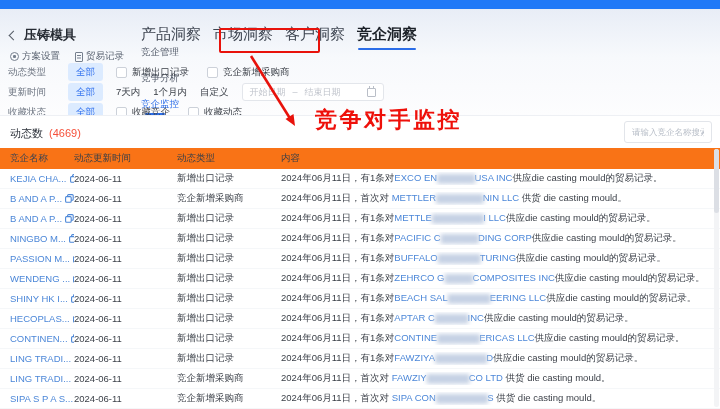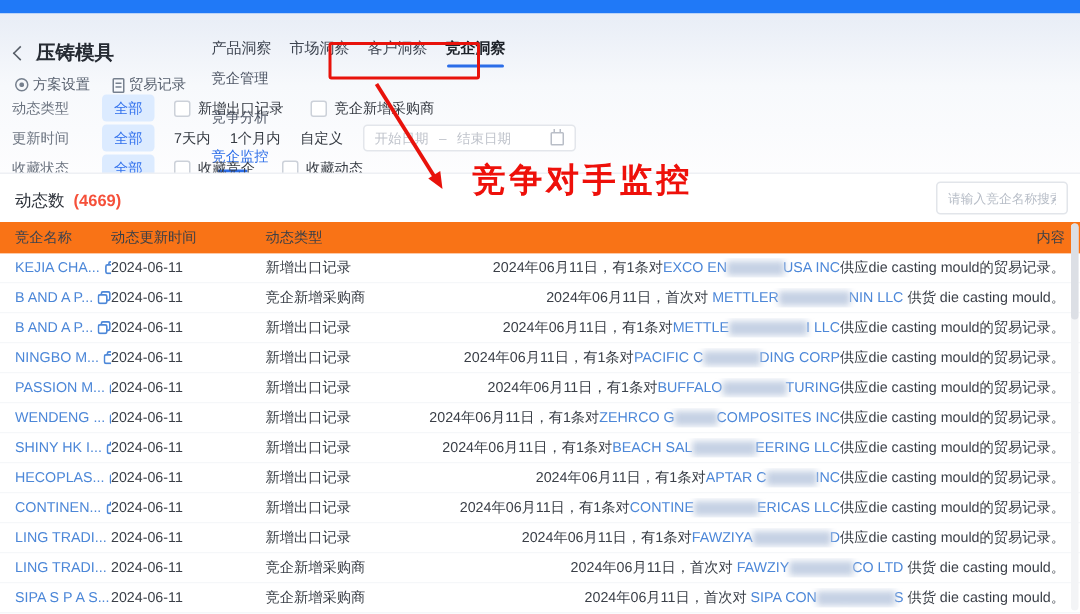--- a/index.html
+++ b/index.html
@@ -22,21 +22,21 @@
   .chevron-left { width:7px; height:7px; border-left:1.6px solid #555c66; border-bottom:1.6px solid #555c66;
     transform:rotate(45deg); display:inline-block; }
   .quick-actions { position:absolute; left:10px; top:41px; display:flex; gap:15px;
     font-size:9.5px; color:#596270; }
   .quick-action { display:flex; align-items:center; gap:3px; cursor:pointer; }
   .gear-ico { width:9px; height:9px; border:1.2px solid #76808e; border-radius:50%; position:relative; display:inline-block; }
   .gear-ico::after { content:''; position:absolute; left:2.4px; top:2.4px; width:2.2px; height:2.2px; background:#76808e; border-radius:50%; }
   .doc-ico { width:8px; height:10px; border:1.2px solid #76808e; border-radius:1px; position:relative; display:inline-block; }
   .doc-ico::after { content:''; position:absolute; left:1px; top:2px; width:4px; height:1px; background:#76808e; box-shadow:0 2.5px 0 #76808e; }
   
-  .tabs { position:absolute; left:141px; top:16px; display:flex; gap:12px; font-size:10px; color:#3d4document45; color:#3d4450; }
+  .tabs { position:absolute; left:141px; top:16px; display:flex; gap:12px; font-size:15px; color:#3d4document45; color:#3d4450; }
   .tab { cursor:pointer; position:relative; padding-bottom:6px; }
   .tab.active { font-weight:bold; color:#1c2128; }
   .tab.active::after { content:''; position:absolute; left:1px; right:1px; bottom:0; height:2.5px; background:#2b6de8; border-radius:2px; }
   
   .subtabs { position:absolute; left:141px; top:37px; display:flex; gap:13px; font-size:9.5px; color:#4e5665; align-items:center; height:16px;flex-direction:column; }
   .subtab { cursor:pointer; position:relative; }
   .subtab.active { color:#2b6de8; }
   .subtab.active::after { content:''; position:absolute; left:4px; bottom:-4px; width:20px; height:2px; background:#2b6de8; border-radius:2px; }
   
   .anno-box { position:absolute; left:219px; top:28px; width:101px; height:25px;
@@ -53,35 +53,35 @@
   .checkbox { width:11px; height:11px; background:#fff; border:1px solid #ccd1d9; border-radius:2px; display:inline-block; }
   .f-opt { margin-right:13px; color:#363b43; cursor:pointer; }
   .date-range { display:flex; align-items:center; gap:7px; background:#fff; border:1px solid #e3e6eb;
     border-radius:3px; height:18px; padding:0 7px; width:142px; color:#c0c4cc; font-size:9px; }
   .date-sep { color:#c0c4cc; }
   .cal-ico { margin-left:auto; width:9px; height:9px; border:1.1px solid #b9bec7; border-radius:1px; position:relative; }
   .cal-ico::before { content:''; position:absolute; left:1px; top:-3px; width:1.2px; height:2.2px; background:#b9bec7; box-shadow:4px 0 0 #b9bec7; }
   
   .card { position:absolute; left:0; top:116px; right:0; bottom:0; background:#fff; box-shadow:0 -1px 0 #eef0f4; }
   .count-wrap { position:absolute; left:10px; top:10px; font-size:11px; color:#2b3038; }
-  .count-num { color:#f5503a; margin-left:3px;font-weight:bold; }
+  .count-num { color:#f5503a; margin-left:3px; }
   .search-input { position:absolute; right:8px; top:5px; width:88px; height:22px;
     border:1px solid #e2e5ea; border-radius:3px; font-size:8.5px; padding:0 7px; color:#333;
     font-family:"Liberation Sans","DejaVu Sans",sans-serif; outline:none; background:#fff; }
   .search-input::placeholder { color:#b7bdc7; }
   
   .thead { position:absolute; left:0; top:32px; right:0; height:21px; background:#f97316;
     display:flex; align-items:center; font-size:9.5px; color:#3c4350; }
   .tbody { position:absolute; left:0; top:53px; right:0; bottom:0; overflow:hidden; }
   .trow { display:flex; align-items:center; height:20px; font-size:9.5px; border-bottom:1px solid #f5f7f9; background:#fff; }
   .cell { white-space:nowrap; overflow:hidden; }
   .col-name { width:74px; padding-left:10px; display:flex; align-items:center; gap:3px; }
   .col-time { width:103px; color:#3a3f47; }
   .col-type { width:104px; color:#3a3f47; }
-  .col-content { flex:1; color:#3a3f47; padding-right:10px;text-align:right; }
+  .col-content { flex:1; color:#3a3f47; padding-right:10px; }
   .name-link { color:#4c87d8; cursor:pointer; }
   .copy-icon { flex:none; cursor:pointer; }
   .clink { color:#4c87d8; }
   .cblur { color:#c5d1e4; filter:blur(2px); font-size:8px; letter-spacing:-1px; }
   .scrollbar { position:absolute; right:1px; top:33px; bottom:2px; width:5px; background:#f3f4f6; border-radius:3px; }
   .scroll-thumb { width:5px; height:64px; background:#dcdfe5; border-radius:3px; }
 </style>
 </head>
 <body>
 

